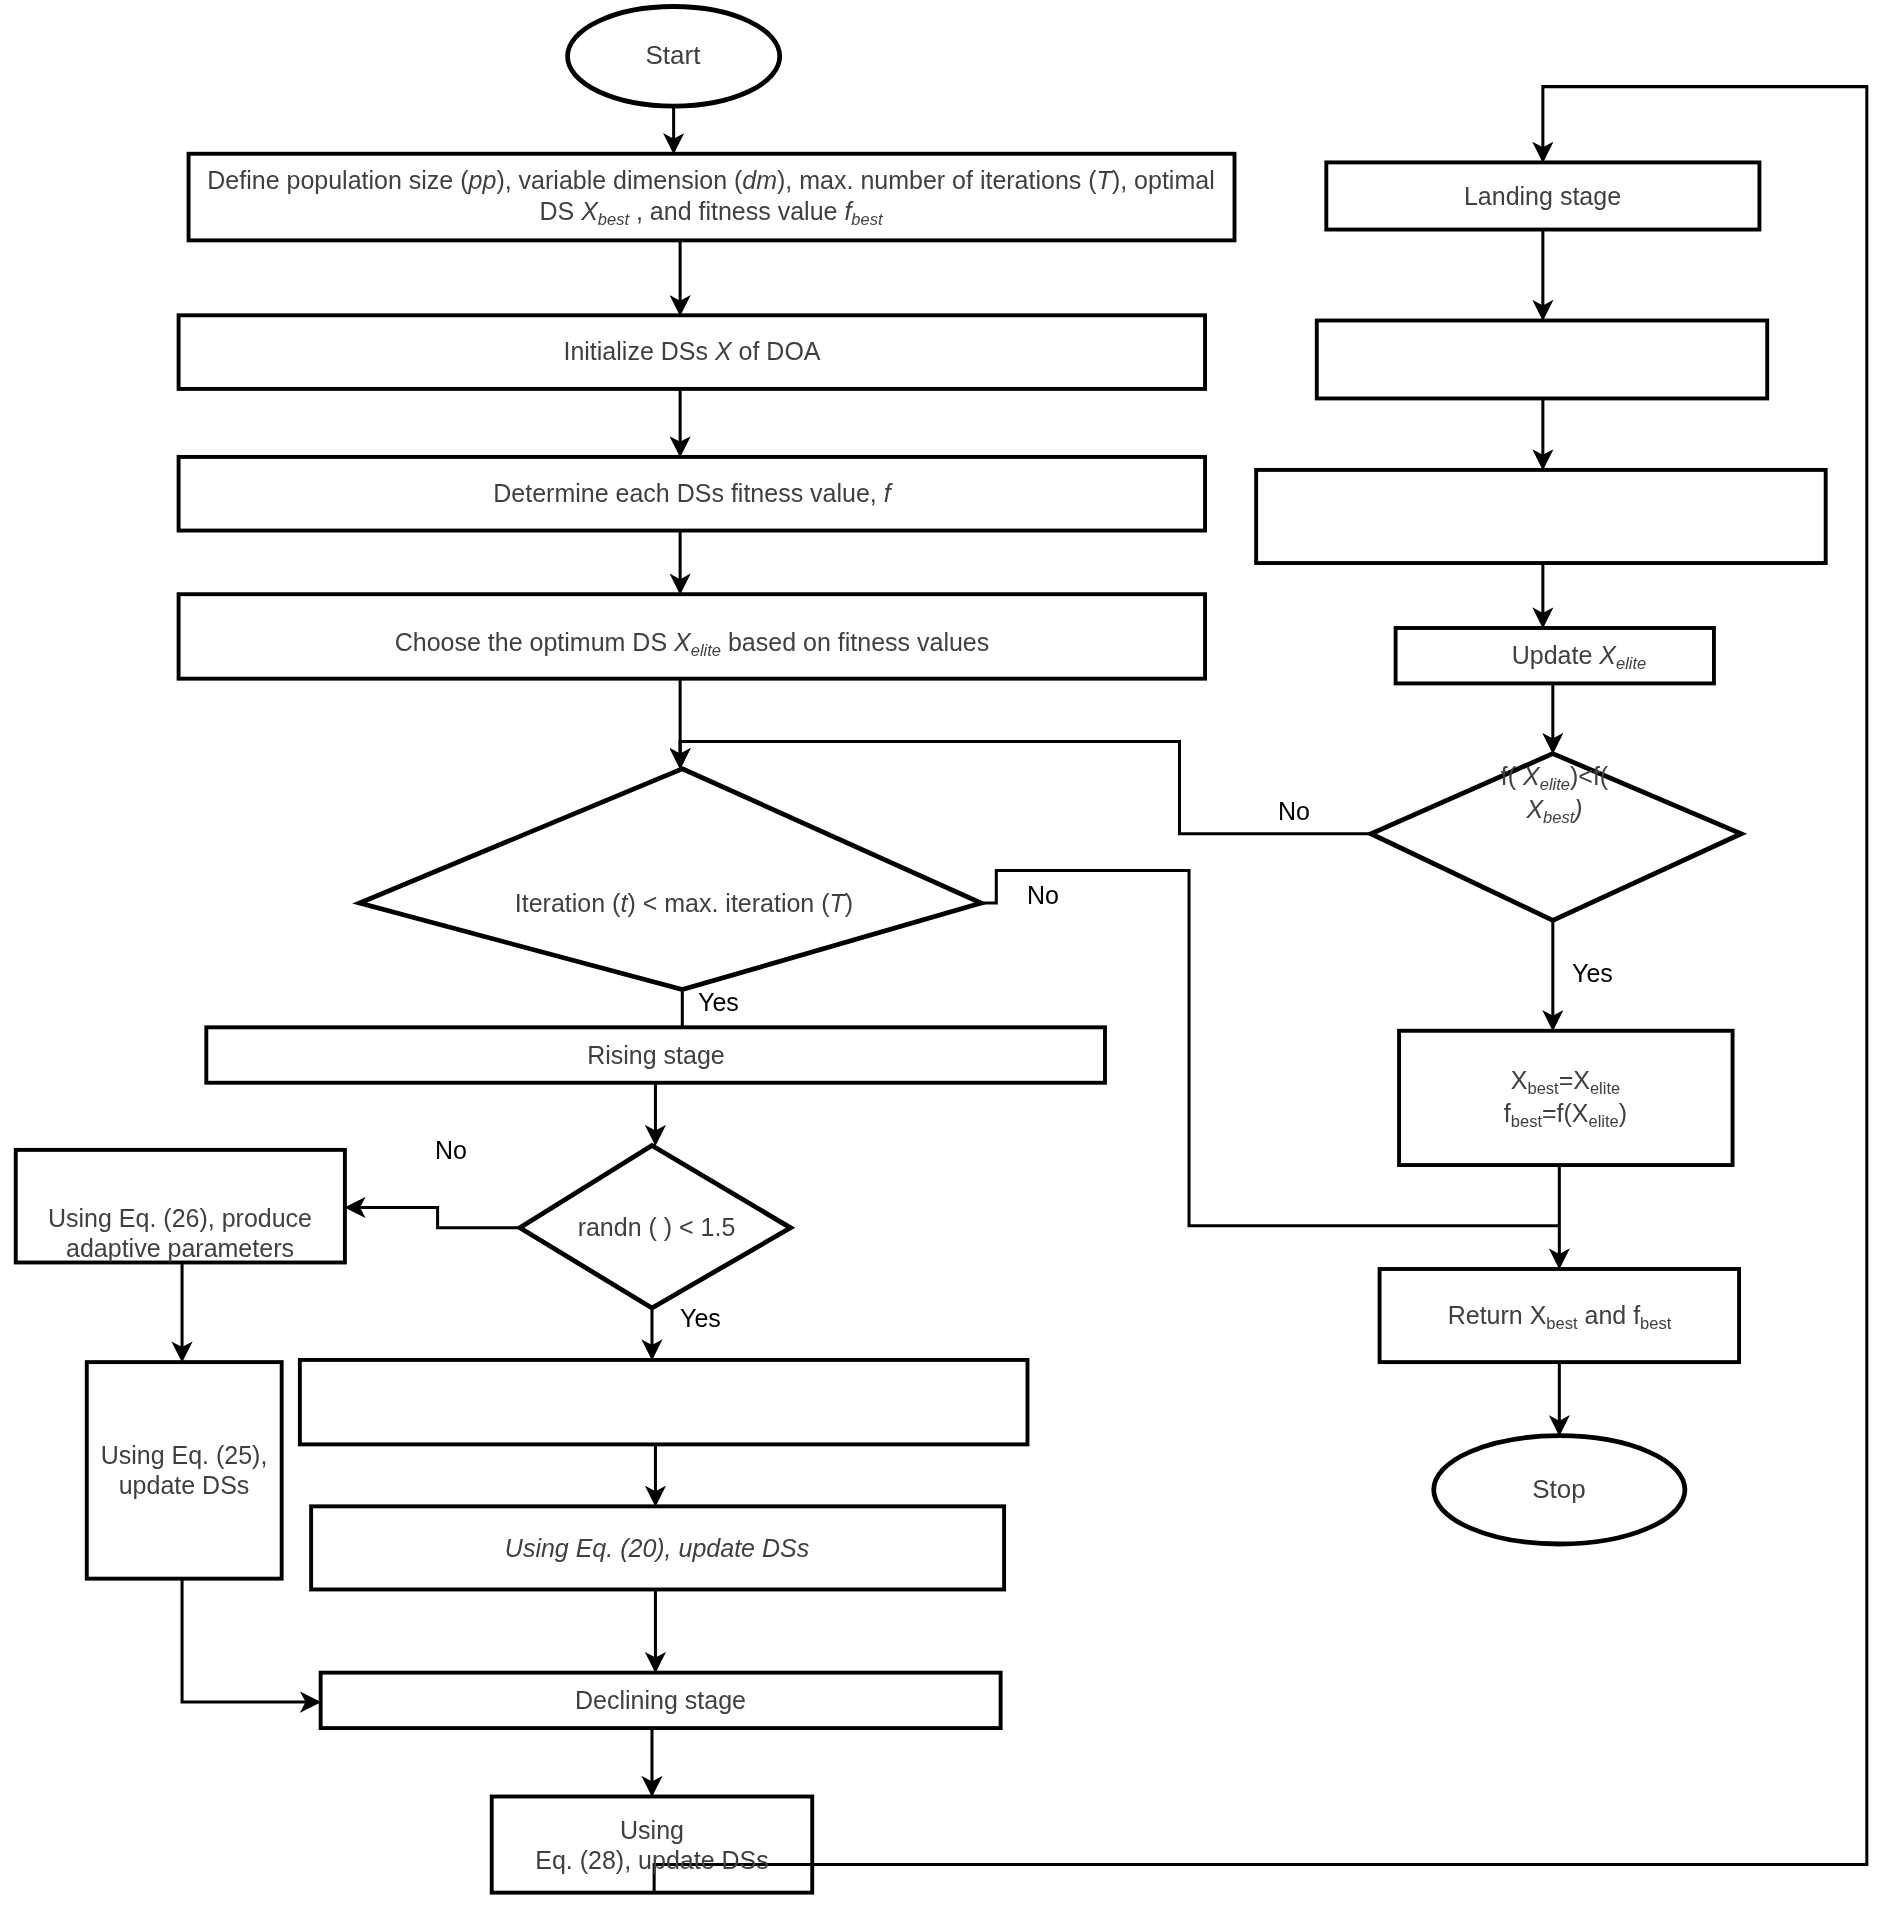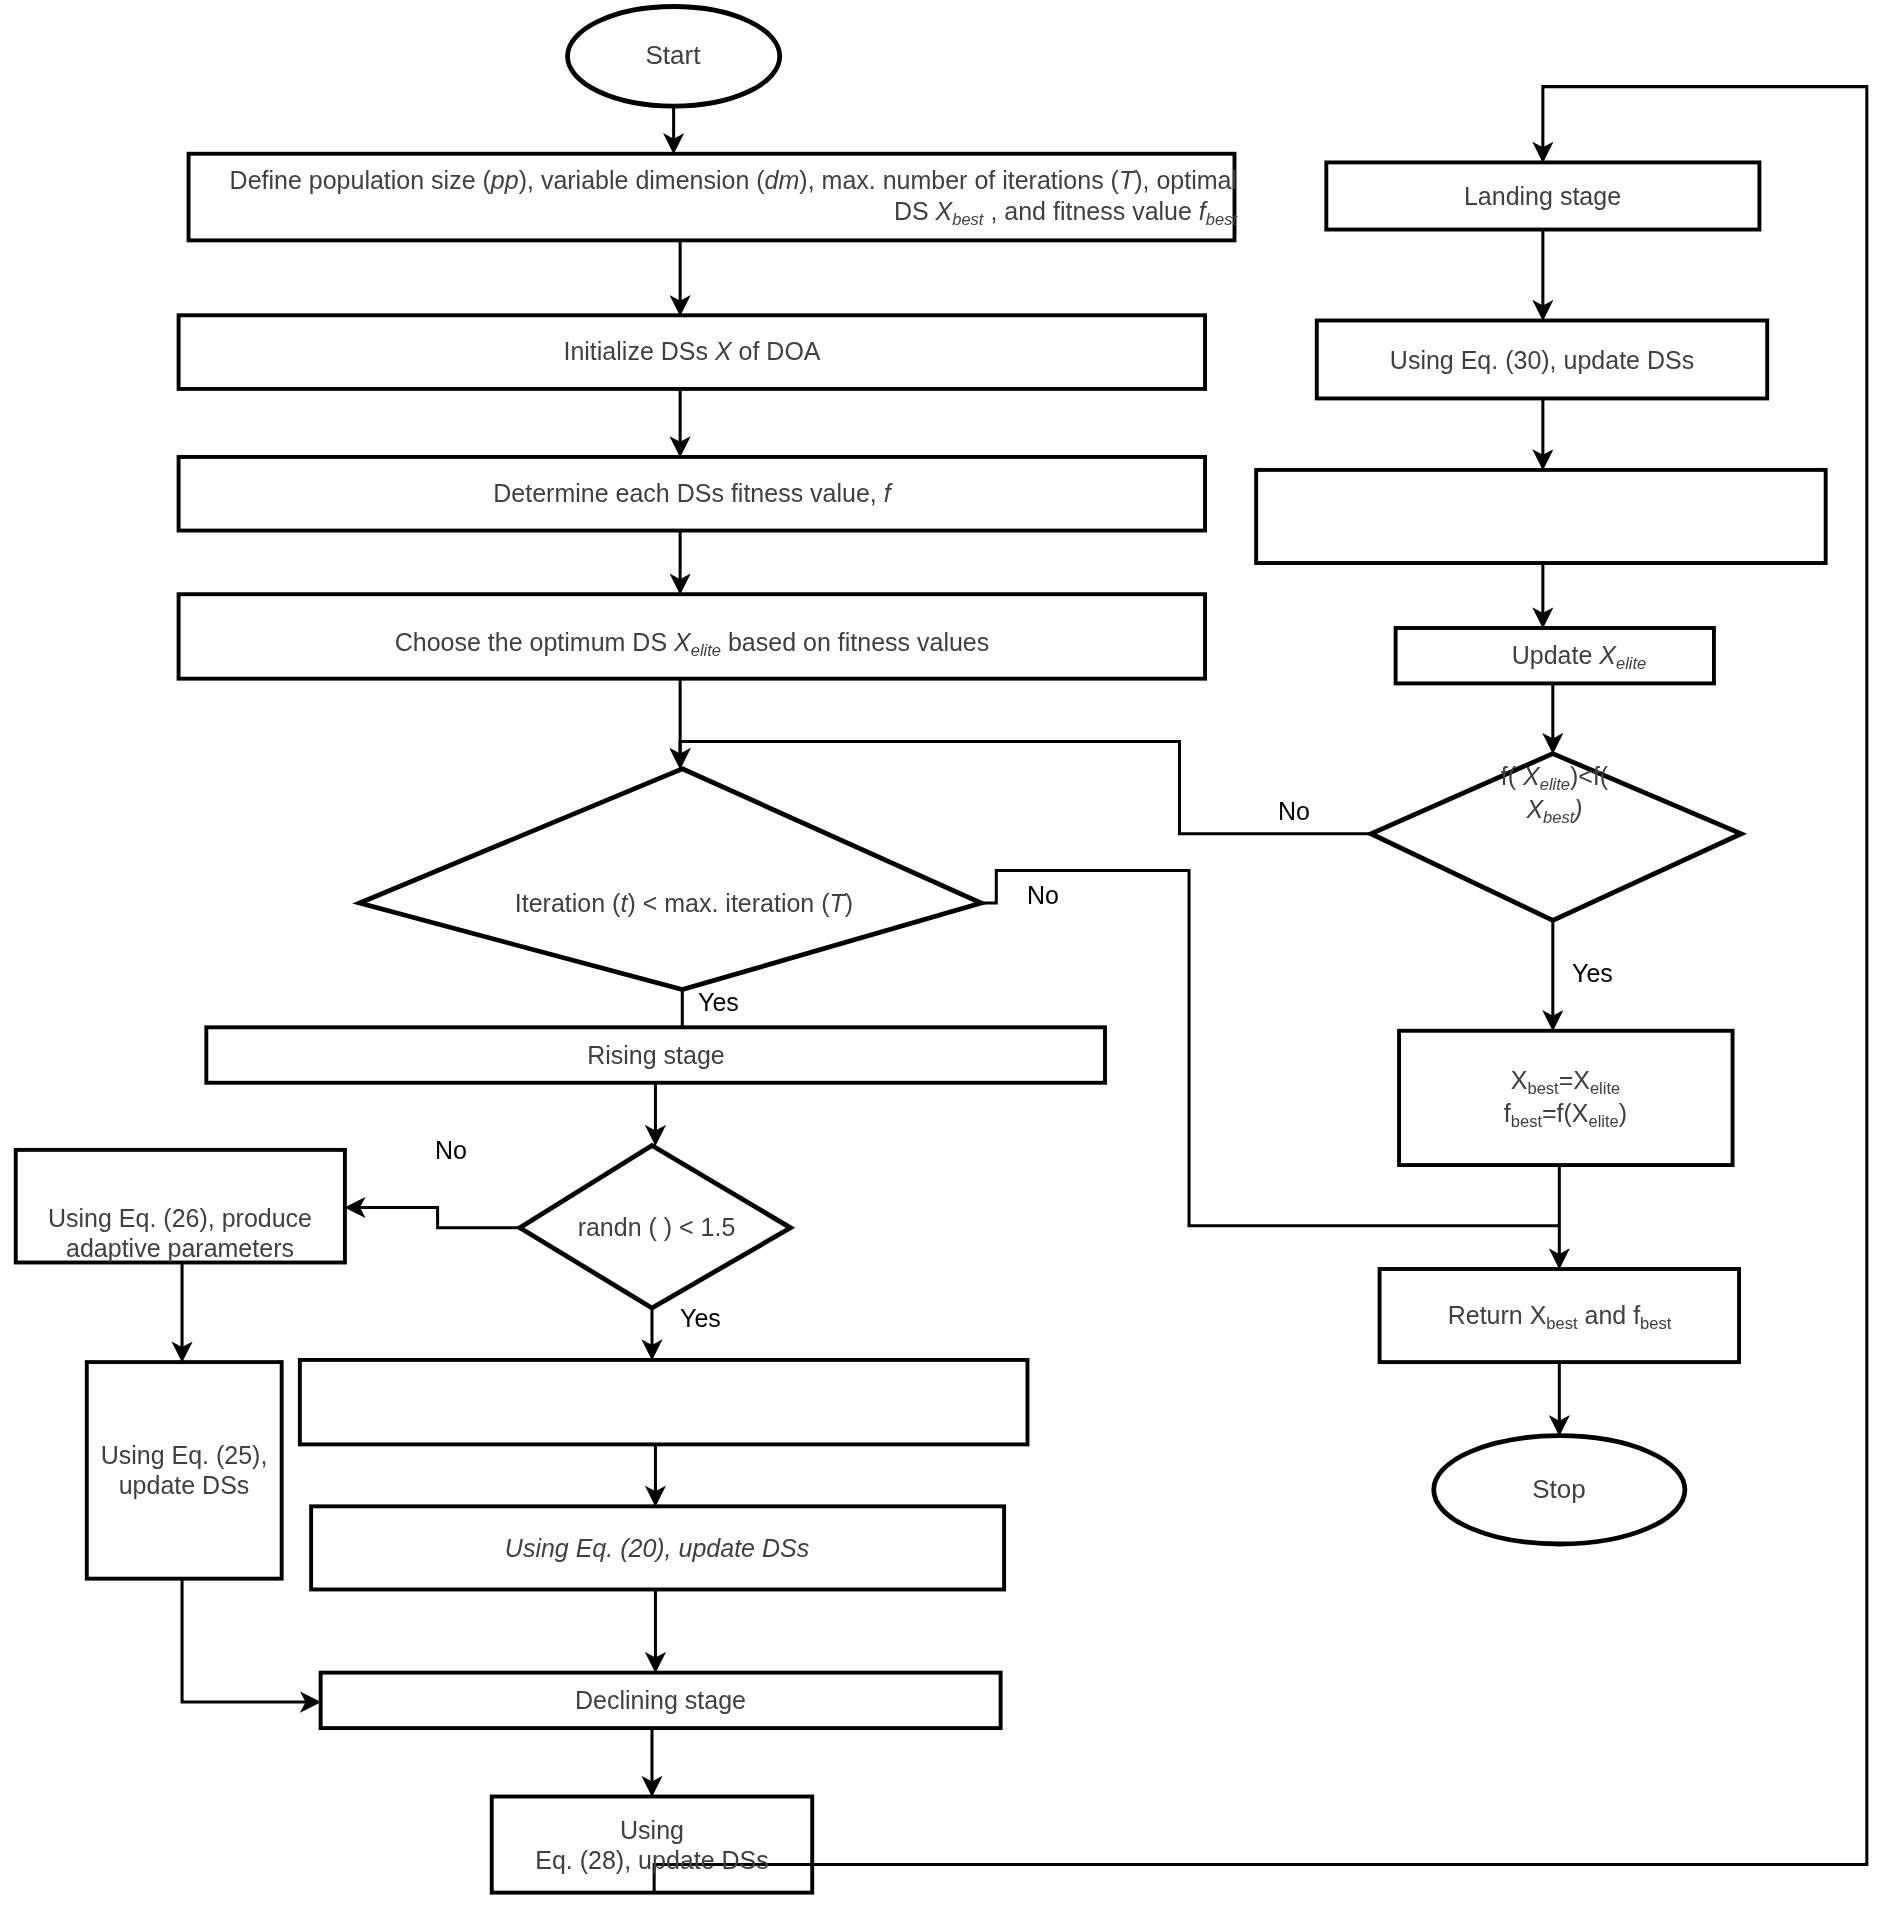--- a/index.html
+++ b/index.html
@@ -91,21 +91,21 @@
     <path class="conn" d="M 3562 920 L 3562 1078" marker-end="url(#arrow)"></path>
     <path class="conn" d="M 3562 1300 L 3562 1443" marker-end="url(#arrow)"></path>
     <path class="conn" d="M 3585 1578 L 3585 1733" marker-end="url(#arrow)"></path>
     <path class="conn" d="M 3585 2125 L 3585 2373" marker-end="url(#arrow)"></path>
     <path class="conn" d="M 3600 2690 L 3600 2923" marker-end="url(#arrow)"></path>
     <path class="conn" d="M 3600 3145 L 3600 3308" marker-end="url(#arrow)"></path>
   </svg>
 
   <div class="txtbox" style="left:567px;top:32px;width:212px;height:48px;font-size:26px;">Start</div>
 
-  <div class="txtbox" style="left:192px;top:156px;width:1039px;height:82px;justify-content:flex-start;text-align:right;padding-left:5px;margin-left:12px;">
+  <div class="txtbox" style="left:192px;top:156px;width:1039px;height:82px;justify-content:flex-start;text-align:center;padding-left:5px;">
     <span>Define population size (<i>pp</i>), variable dimension (<i>dm</i>), max. number of iterations (<i>T</i>), optimal DS <i>X</i><sub><i>best</i></sub> , and fitness value <i>f</i><sub><i>best</i></sub></span>
   </div>
 
   <div class="txtbox" style="left:182px;top:317px;width:1020px;height:69px;">
     <span>Initialize DSs <i>X</i> of DOA</span>
   </div>
 
   <div class="txtbox" style="left:182px;top:459px;width:1020px;height:69px;">
     <span>Determine each DSs fitness value, <i>f</i></span>
   </div>
@@ -134,21 +134,20 @@
   <div class="txtbox" style="left:314px;top:1509px;width:686px;height:78px;font-style:italic;">Using Eq. (20), update DSs</div>
 
   <div class="txtbox" style="left:324px;top:1674px;width:673px;height:52px;">Declining stage</div>
 
   <div class="txtbox" style="left:495px;top:1799px;width:314px;height:92px;">
     <span>Using<br>Eq. (28), update DSs</span>
   </div>
 
   <div class="txtbox" style="left:1329px;top:165px;width:427px;height:63px;">Landing stage</div>
 
-  <div class="txtbox" style="left:1320px;top:323px;width:444px;height:74px;">Using Eq. (30), update DSs</div>
 
 
   <div class="txtbox" style="left:1399px;top:630px;width:360px;height:52px;">
     <span>Update <i>X</i><sub><i>elite</i></sub></span>
   </div>
 
   <div class="txtbox" style="left:1429px;top:756px;width:251px;height:76px;">
     <span>f( <i>X</i><sub><i>elite</i></sub>)&lt;f(<br><i>X</i><sub><i>best</i></sub><i>)</i></span>
   </div>
 

